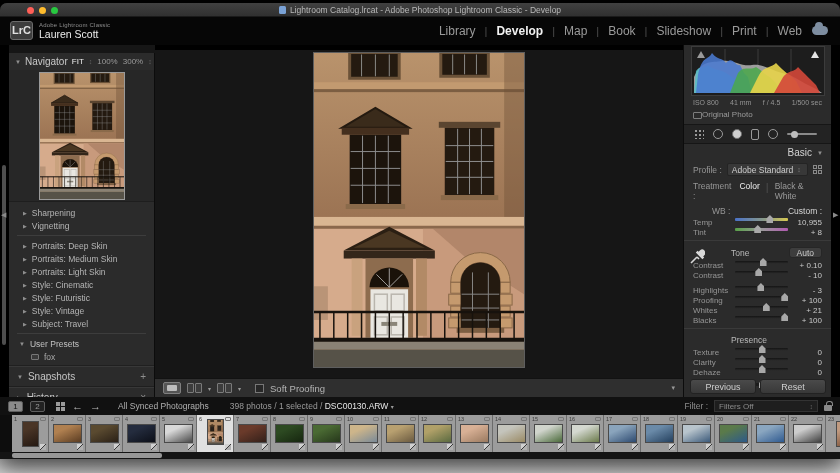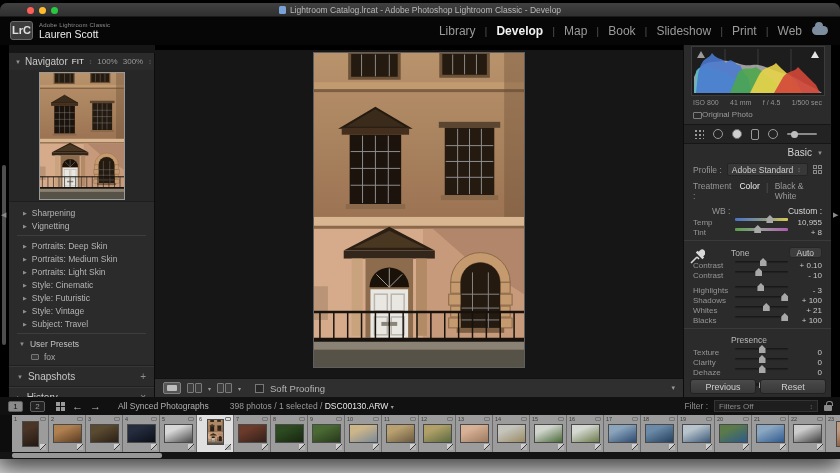--- a/index.html
+++ b/index.html
@@ -463,21 +463,21 @@
               <span class="sl-value">- 10</span>
             </div>
             <div class="sl-row gap">
               <span class="sl-label">Highlights</span>
               <div class="sl-track">
                 <div class="sl-knob" style="left: 48%;"></div>
               </div>
               <span class="sl-value">- 3</span>
             </div>
             <div class="sl-row">
-              <span class="sl-label">Shadows</span>
+              <span class="sl-label">Proofing</span>
               <div class="sl-track">
                 <div class="sl-knob" style="left: 93%;"></div>
               </div>
               <span class="sl-value">+ 100</span>
             </div>
             <div class="sl-row">
               <span class="sl-label">Whites</span>
               <div class="sl-track">
                 <div class="sl-knob" style="left: 58%;"></div>
               </div>

